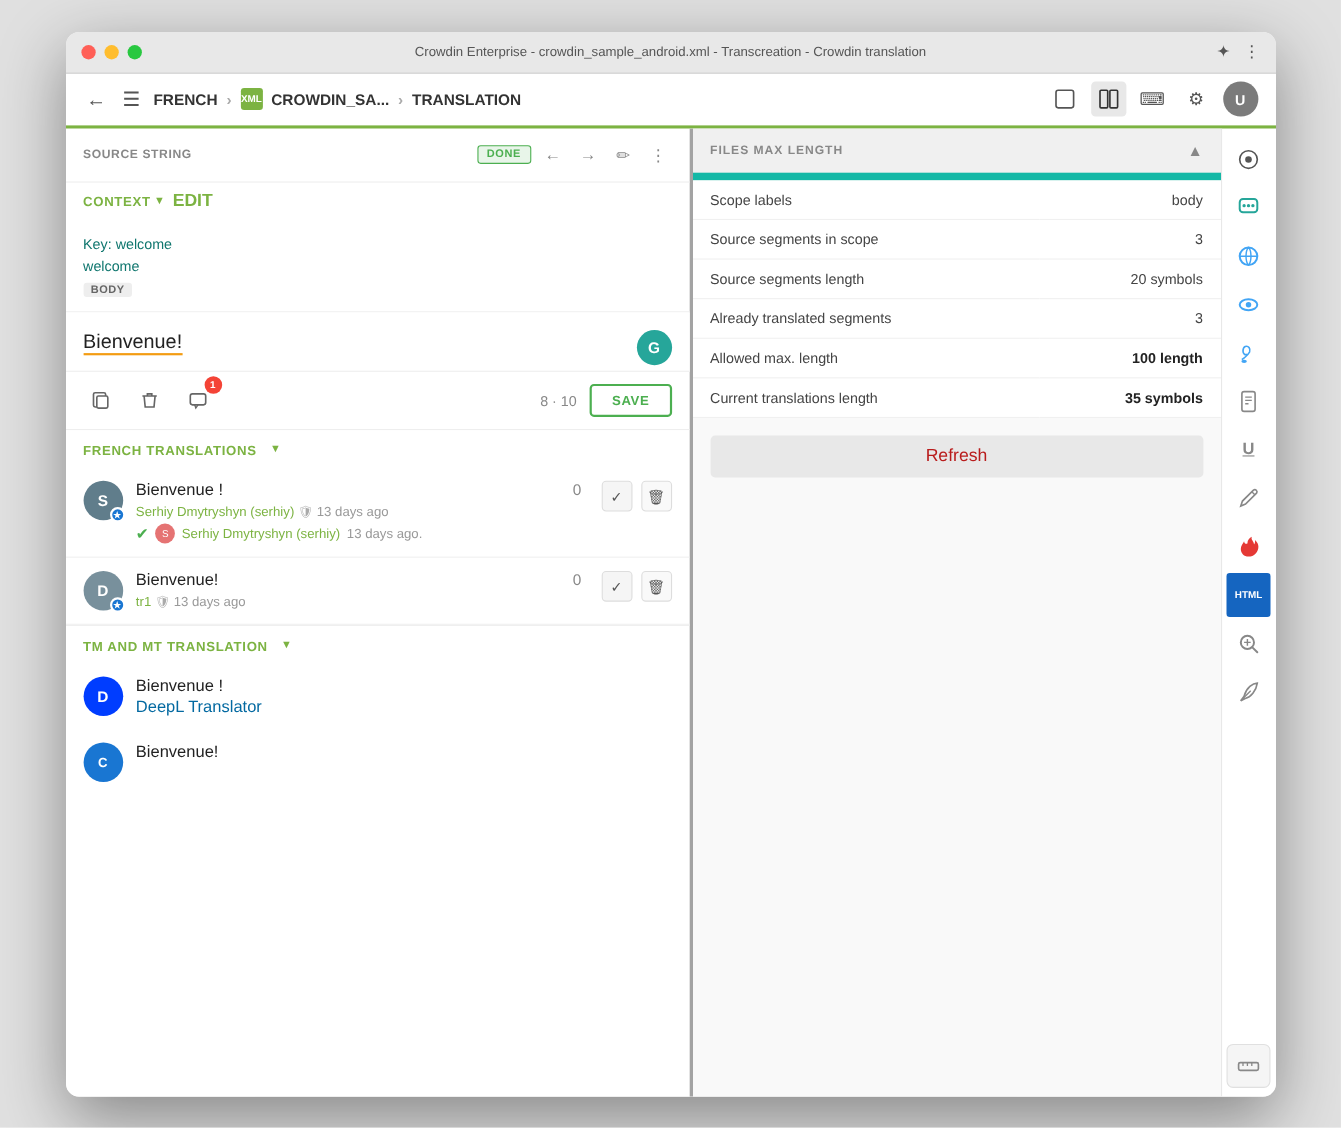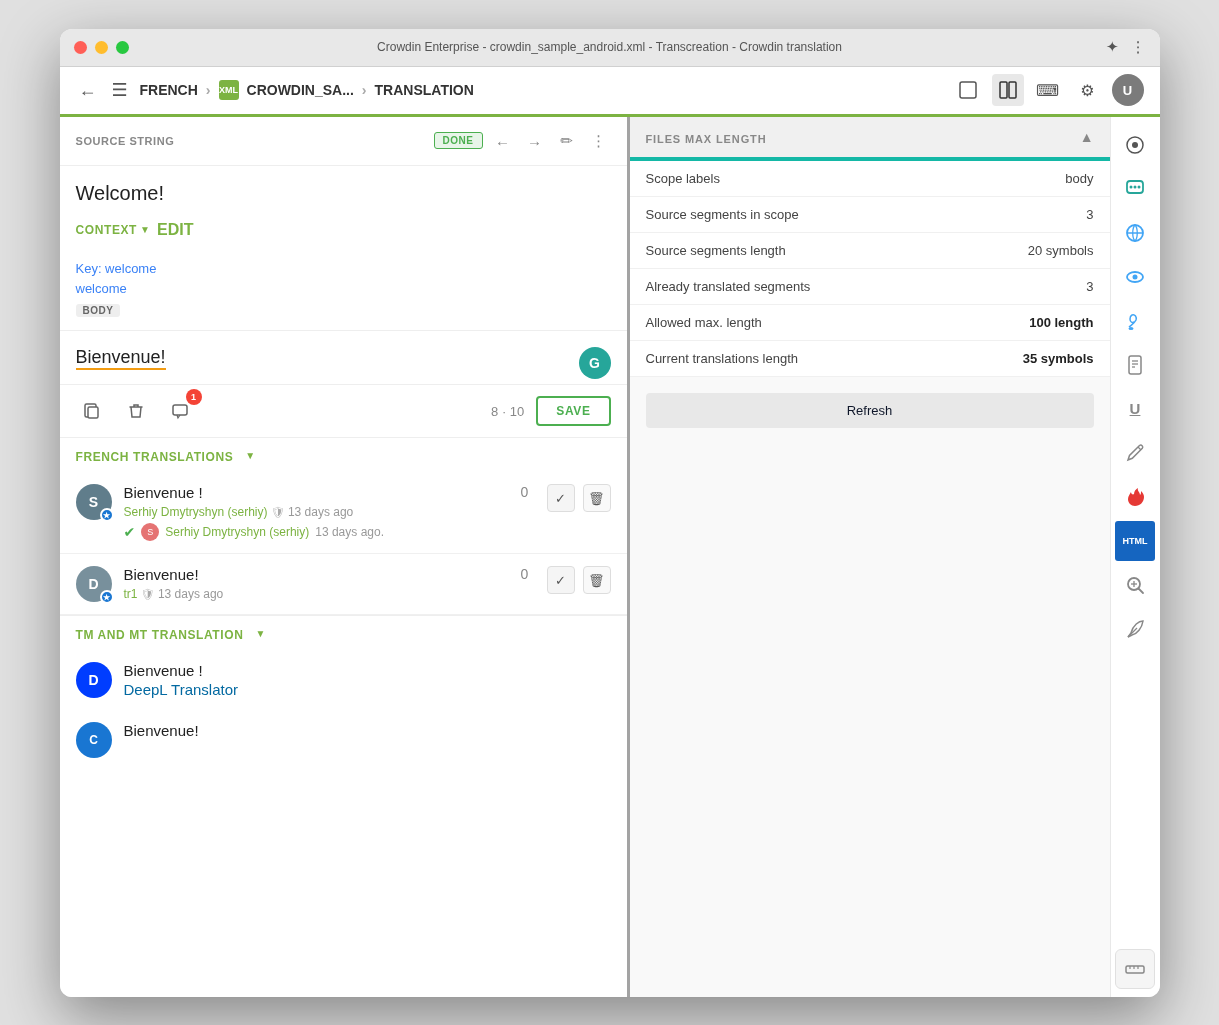--- a/index.html
+++ b/index.html
@@ -211,21 +211,21 @@
     }
     .edit-btn {
       font-size: 16px;
       font-weight: 600;
       color: #7cb342;
       cursor: pointer;
       margin-left: 4px;
     }
     .context-key {
       font-size: 13px;
-      color: #3b82f6;
+      color: #0f766e;
       line-height: 1.6;
       margin-top: 20px;
     }
     .body-tag {
       display: inline-block;
       background: #eee;
       color: #666;
       font-size: 10px;
       font-weight: 600;
       padding: 1px 7px;
@@ -483,23 +483,23 @@
     
     .right-panel {
       flex: 1;
       background: #f9f9f9;
       display: flex;
       flex-direction: column;
     }
     .panel-header {
       padding: 12px 16px;
       background: #f0f0f0;
-      border-bottom: 4px solid #14b8a6;
-      display: flex;
-      align-items: flex-end;
+      border-bottom: 7px solid #14b8a6;
+      display: flex;
+      align-items: center;
       justify-content: space-between;
     }
     .panel-title {
       font-size: 11px;
       font-weight: 600;
       color: #888;
       letter-spacing: 0.08em;
     }
     .panel-collapse {
       color: #888;
@@ -527,22 +527,22 @@
       font-weight: 700;
       color: #222;
     }
     .refresh-btn {
       width: calc(100% - 32px);
       margin: 16px;
       padding: 10px;
       background: #e8e8e8;
       border: none;
       border-radius: 4px;
-      font-size: 13px;
-      color: #0f172a;
+      font-size: 16px;
+      color: #b91c1c;
       cursor: pointer;
       font-weight: 500;
     }
     
     .right-sidebar {
       flex: 0 0 50px;
       background: #fff;
       border-left: 1px solid #e8e8e8;
       display: flex;
       flex-direction: column;
@@ -622,21 +622,20 @@
 
       <div class="source-string-header">
         <span class="source-label">SOURCE STRING</span>
         <span class="done-badge">DONE</span>
         <div class="header-icon-btn">←</div>
         <div class="header-icon-btn">→</div>
         <div class="header-icon-btn">✏</div>
         <div class="header-icon-btn">⋮</div>
       </div>
 
-      <div class="source-text">Welcome!</div>
 
       <div class="context-section">
         <div class="context-header">
           <span class="context-label">CONTEXT</span>
           <span class="context-dropdown">▼</span>
           <span class="edit-btn">EDIT</span>
         </div>
         <div class="context-key">
           <span>Key: welcome</span><br>
           <span>welcome</span>

